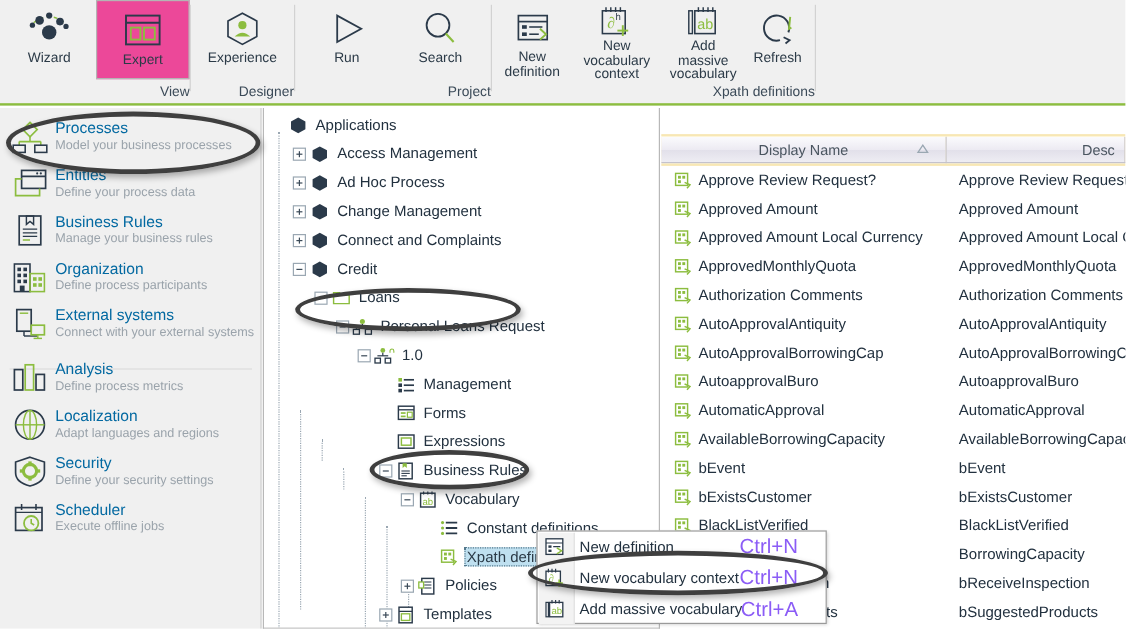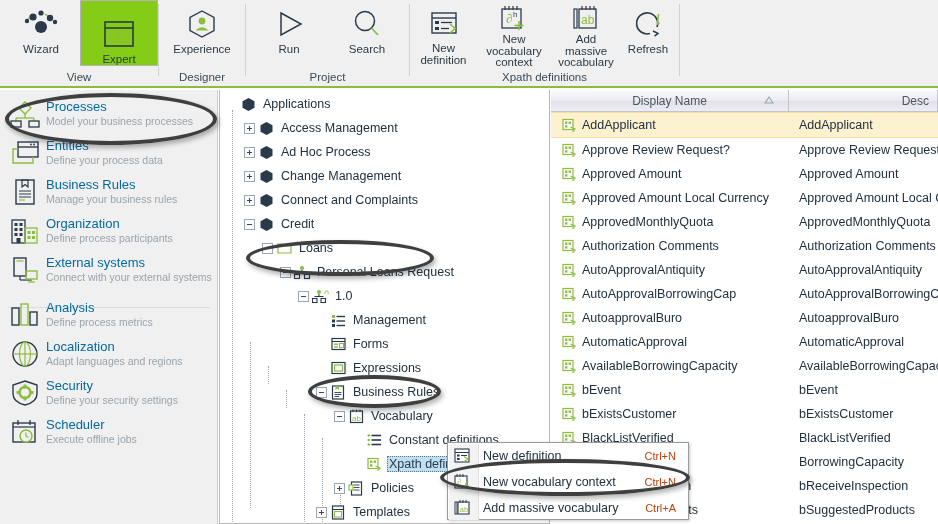--- a/index.html
+++ b/index.html
@@ -12,30 +12,30 @@
   #app{position:relative;width:938px;height:524px;overflow:hidden;}
 
   
   #ribbon{
     position:absolute;left:0;top:0;width:938px;height:88px;
     background:#f0f0f0;border-bottom:2px solid #8cbd3f;box-sizing:border-box;
   }
   .rgroup{position:absolute;top:0;height:86px;}
   .rgroup .gitems{position:absolute;left:0;top:0;height:66px;display:flex;align-items:flex-start;}
   .rgroup .glabel{
-    position:absolute;bottom:3px;left:0;width:100%;text-align:center;
+    position:absolute;bottom:3px;left:0;width:100%;text-align:right;
     font-size:11.5px;color:#3b4a58;
   }
   .rsep{position:absolute;top:4px;width:1px;height:72px;background:#d2d2d2;}
 
   .rbtn{
     width:78px;height:66px;display:flex;flex-direction:column;align-items:center;
     justify-content:flex-start;padding-top:4px;box-sizing:border-box;cursor:default;
   }
-  .rbtn.sel{background:#84cc16;border:1px solid #b4b4b4;justify-content:flex-end;}
+  .rbtn.sel{background:#ec4899;border:1px solid #b4b4b4;}
   .rbtn .ico{height:40px;display:flex;align-items:center;justify-content:center;}
   .rbtn .cap{
     font-size:11.5px;color:#2b3a47;text-align:center;line-height:11.5px;
     width:100%;padding:0 1px;box-sizing:border-box;
   }
 
   
   #sidebar{
     position:absolute;left:0;top:90px;width:218px;height:434px;
     background:#f0f0f0;border-right:1px solid #cfcfcf;box-sizing:border-box;overflow:hidden;
@@ -66,40 +66,40 @@
   #gridpanel{
     position:absolute;left:551px;top:90px;width:387px;height:434px;
     background:#ffffff;overflow:hidden;
   }
   #gridhead{position:relative;height:22px;display:flex;}
   .gh{
     position:relative;height:22px;
     background:linear-gradient(to bottom,#fbfbfd 0%,#eceaf2 52%,#e2e0ea 53%,#eeedf3 100%);
     border-right:1px solid #c4c2cc;border-bottom:1px solid #c4c2cc;box-sizing:border-box;
     display:flex;align-items:center;justify-content:center;
-    font-size:12px;color:#4a5560;
+    font-size:12px;color:#4a5560;margin-top:24px;
   }
   .gh .sortarrow{position:absolute;right:14px;top:6px;}
   .grow{height:24px;display:flex;align-items:center;font-size:12.5px;color:#22313f;white-space:nowrap;}
   .grow.sel{background:#fdf2cf;border-top:1px solid #f3dfa2;border-bottom:1px solid #f3dfa2;}
   .gc1{width:238px;display:flex;align-items:center;padding-left:10px;box-sizing:border-box;flex:0 0 238px;}
   .gc1 .gico{width:16px;height:16px;flex:0 0 16px;margin-right:5px;display:flex;align-items:center;justify-content:center;}
   .gc2{padding-left:10px;box-sizing:border-box;}
 
   
   #ctxmenu{
     position:absolute;left:447px;top:442px;width:242px;height:78px;
     background:#ffffff;border:1px solid #9a9a9a;box-sizing:border-box;z-index:40;
     box-shadow:1px 1px 3px rgba(0,0,0,.22);
   }
   #ctxmenu .mgutter{position:absolute;left:1px;top:1px;width:29px;height:76px;background:#f3f3f3;border-right:1px solid #e0e0e0;}
   .mitem{position:relative;height:26px;display:flex;align-items:center;z-index:2;}
   .mitem .mico{width:29px;height:26px;flex:0 0 29px;display:flex;align-items:center;justify-content:center;}
   .mitem .mlab{font-size:12.5px;color:#22313f;margin-left:6px;}
-  .mitem .mkey{position:absolute;right:12px;font-size:11px;color:#c2410c;}
+  .mitem .mkey{position:absolute;right:23px;font-size:17px;color:#8b5cf6;}
 
   
   .ellipse{position:absolute;border:4px solid #3f3f3f;border-radius:50%;box-sizing:border-box;z-index:60;pointer-events:none;
            box-shadow:2px 3px 5px rgba(0,0,0,.30);}
   svg{display:block;overflow:visible;}
 </style>
 </head>
 <body>
 
 <div id="app">

